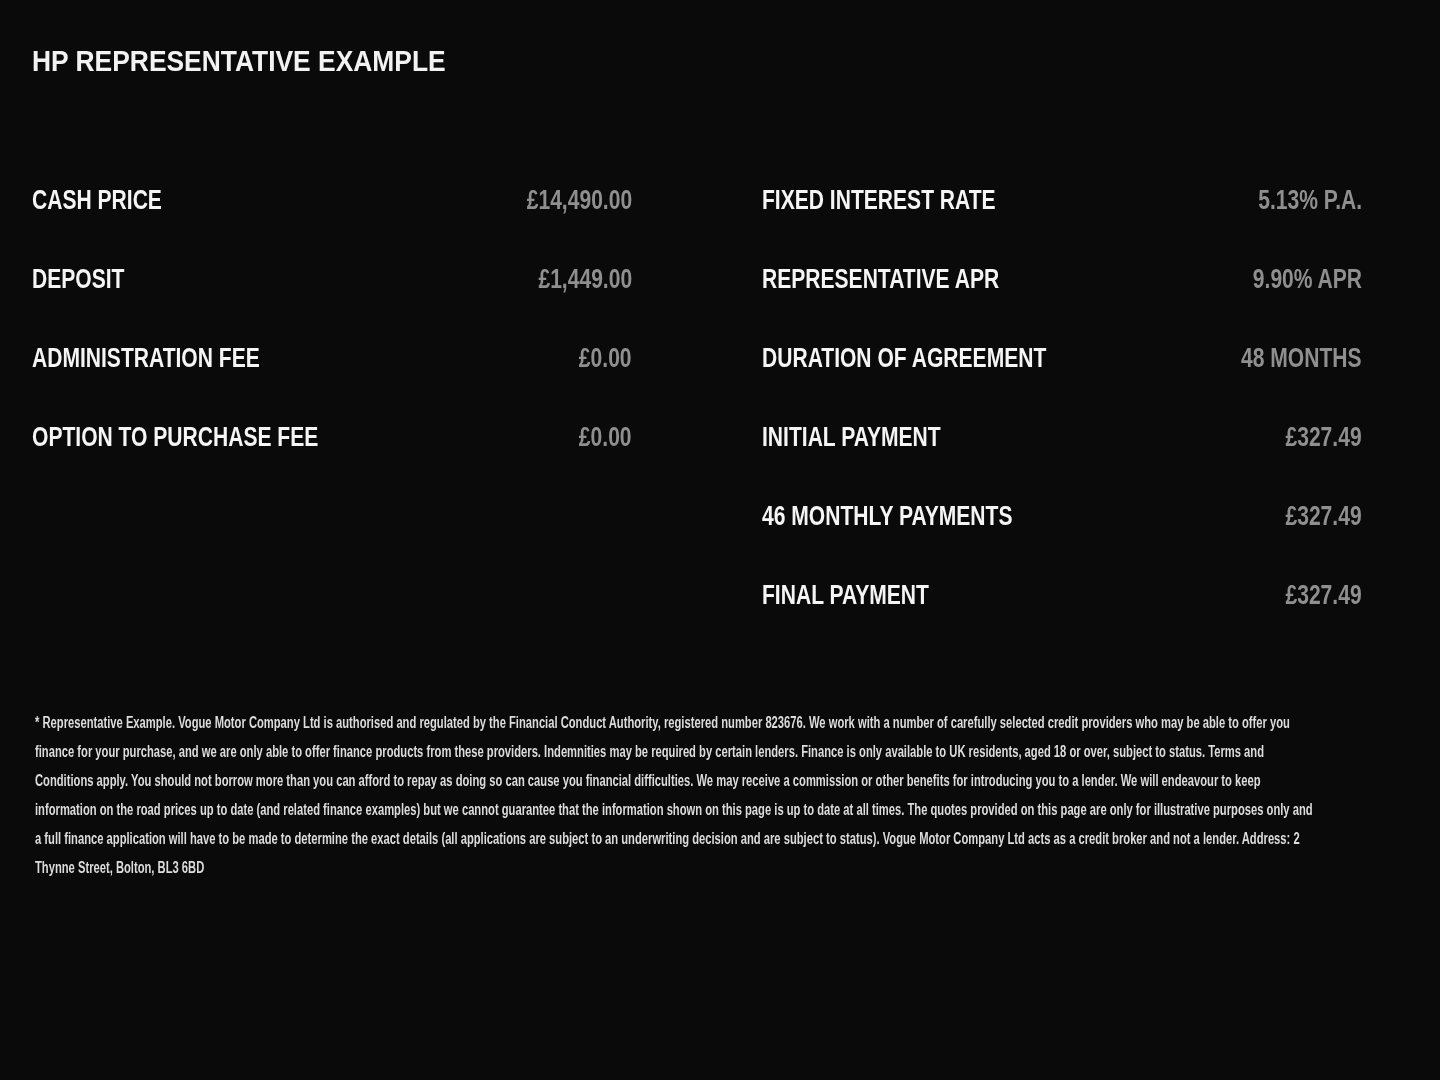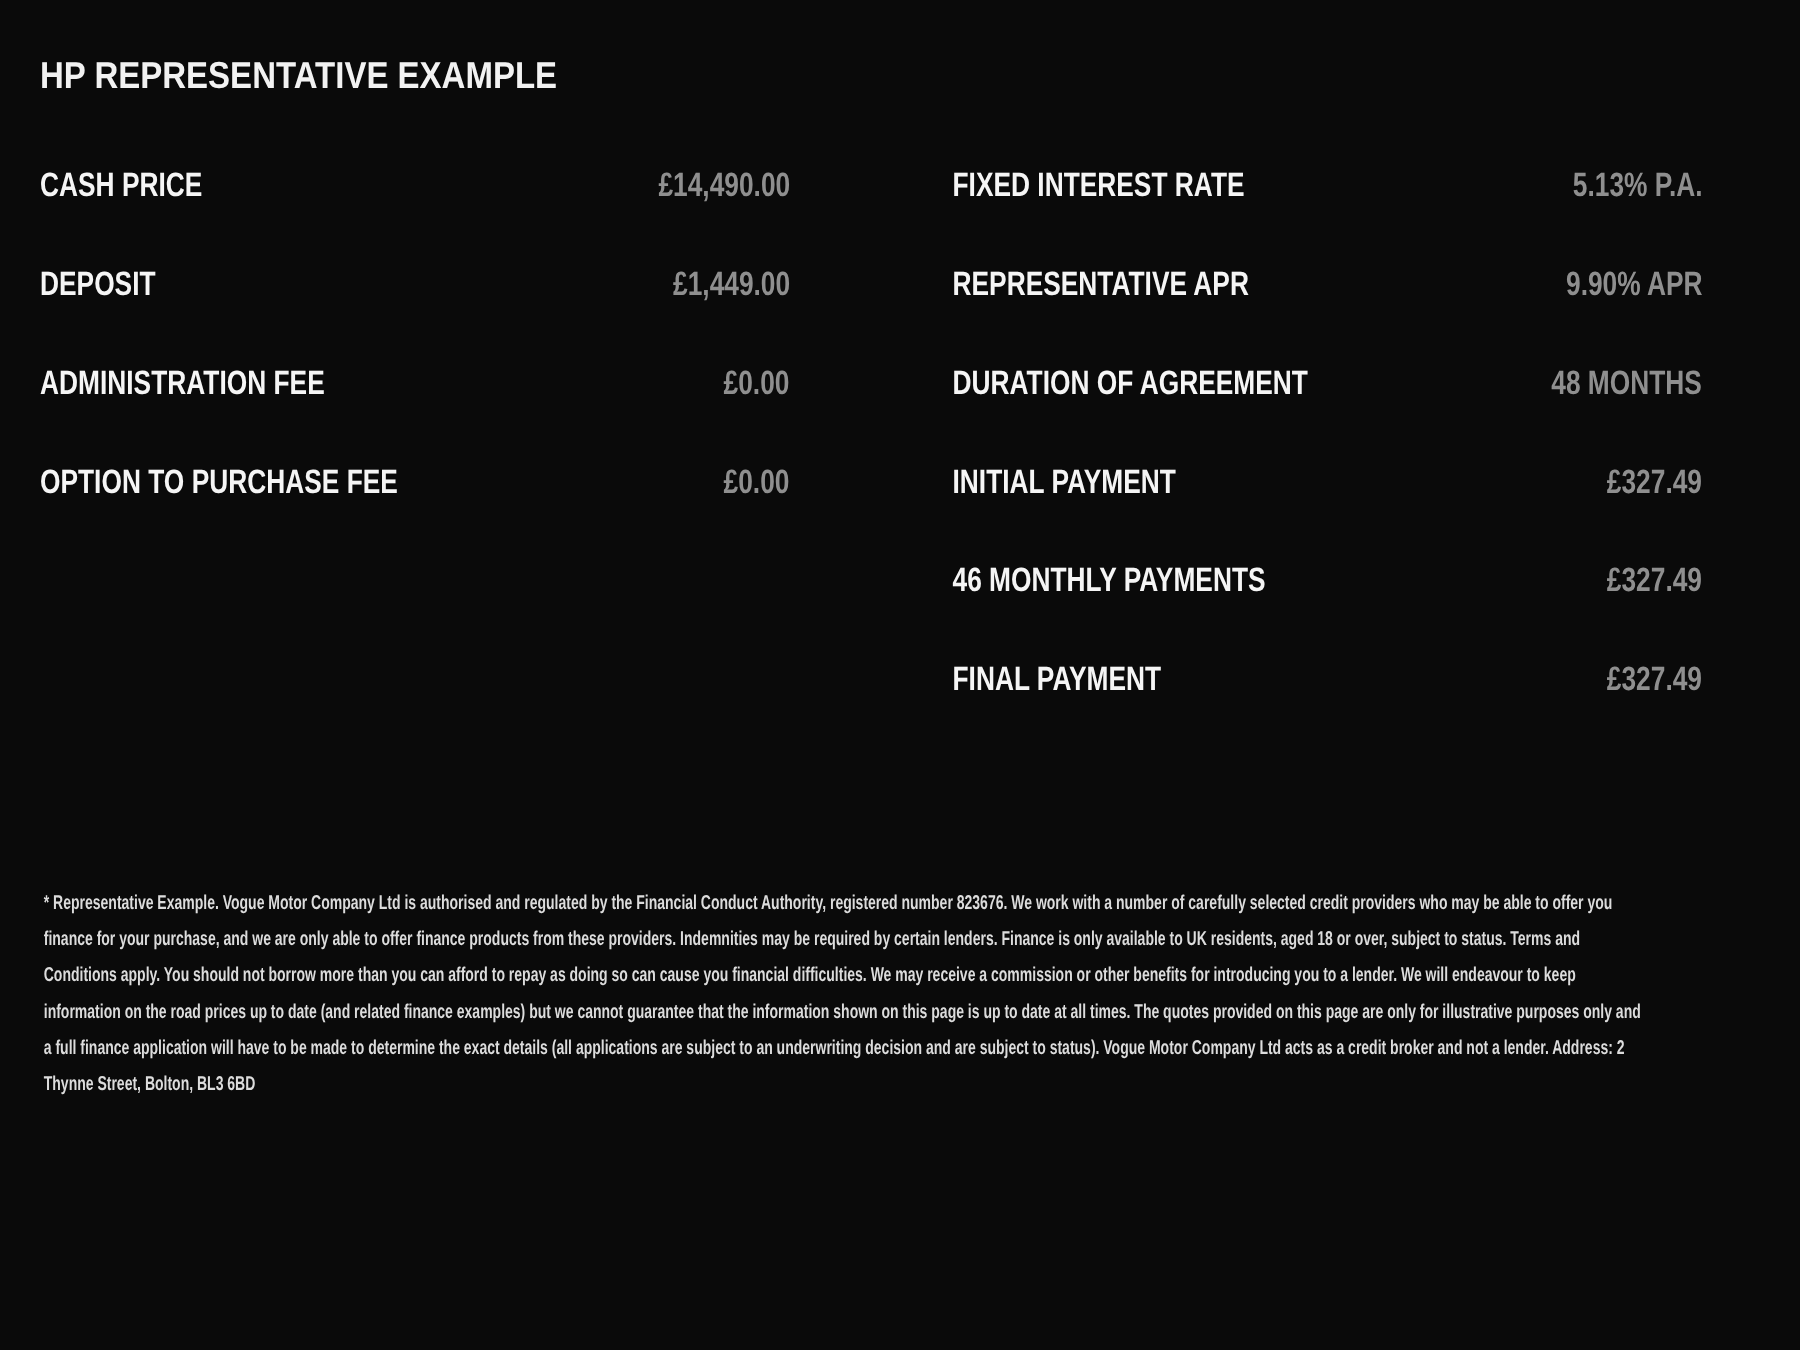--- a/index.html
+++ b/index.html
@@ -51,21 +51,21 @@
   .main {
     position:relative; flex:1 1 auto; background:#0a0a0a;
     padding:0 78px 0 32px;
   }
   .page-title {
     padding-top:45px;
     font-size:30px; line-height:32px; font-weight:bold; color:#f2f2f2;
     transform:scaleX(0.88); transform-origin:left top; white-space:nowrap;
   }
 
-  .grid { display:flex; gap:130px; margin-top:56px; }
+  .grid { display:flex; gap:130px; margin-top:108px; }
   .col { flex:1 1 0; min-width:0; }
   .row {
     height:79px; display:flex; justify-content:space-between;
     align-items:flex-start;
   }
   .row .label {
     font-size:27px; font-weight:bold; color:#f5f5f5; line-height:30px;
     transform:scaleX(0.78); transform-origin:left top; white-space:nowrap;
   }
   .row .value {

